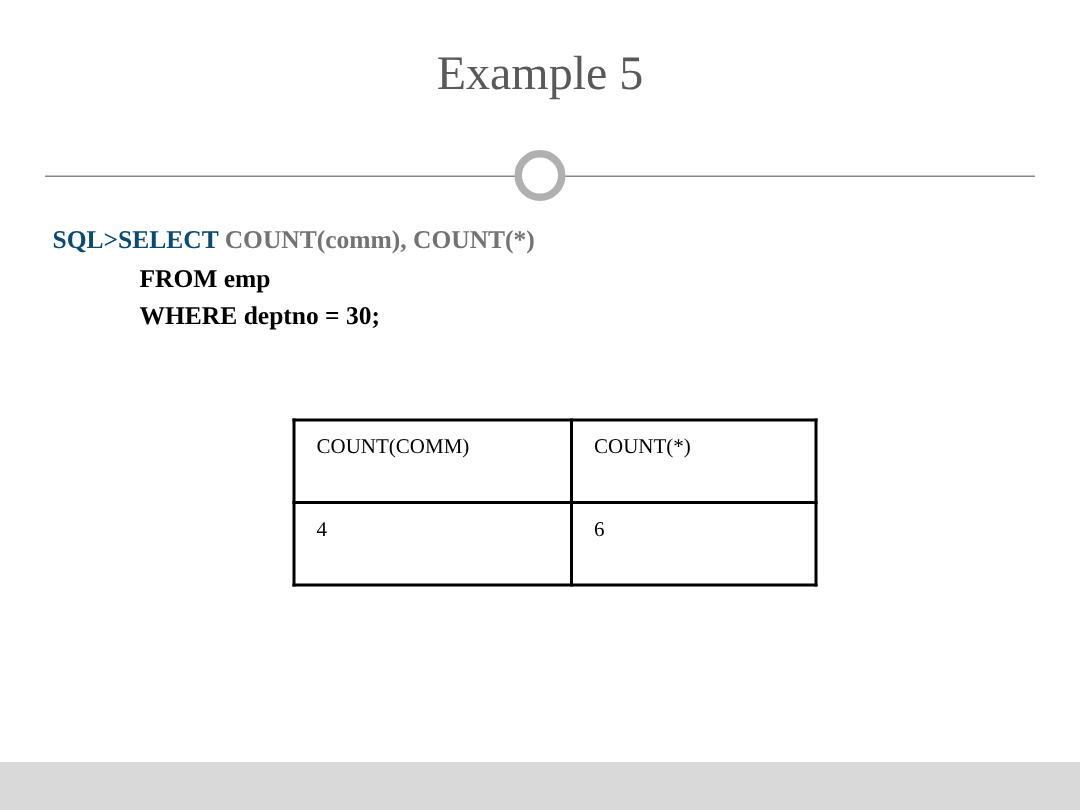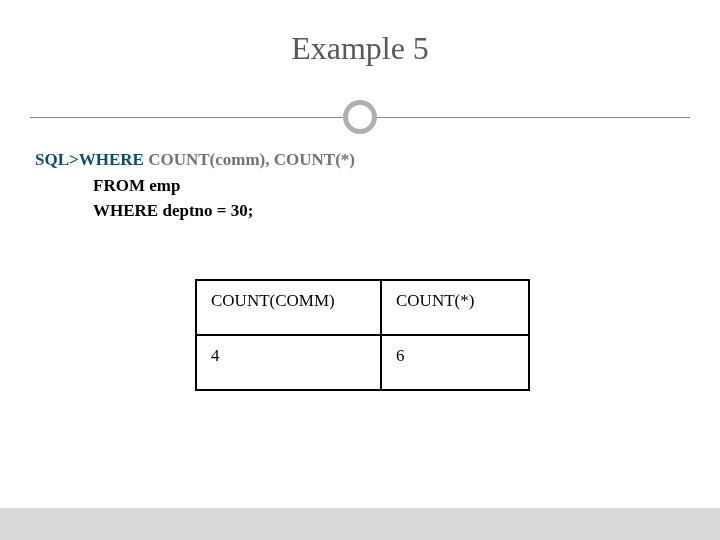--- a/index.html
+++ b/index.html
@@ -77,30 +77,30 @@
     }
     .result-table {
       margin-top: 55px;
       margin-left: 165px;
       border-collapse: collapse;
     }
     .result-table td {
       border: 2px solid #000;
       padding: 10px 14px;
       font-family: 'Times New Roman', serif;
-      font-size: 17px;
+      font-size: 14px;
       vertical-align: top;
       height: 55px;
       text-align: left;
     }
     .result-table .col1 {
       width: 185px;
     }
     .result-table .col2 {
-      width: 148px;
+      width: 163px;
     }
     .footer-bar {
       position: absolute;
       bottom: 0;
       left: 0;
       right: 0;
       height: 32px;
       background: #d9d9d9;
     }
   </style>
@@ -110,21 +110,21 @@
 <div class="slide">
   <h1 class="title">Example 5</h1>
 
   <div class="divider-container">
     <div class="divider-line"></div>
     <div class="divider-circle"></div>
   </div>
 
   <div class="query-block">
     <div class="query-line1">
-      <span class="query-select">SQL&gt;</span><span class="query-select">WHERE  </span><span class="query-count">COUNT(comm), COUNT(*)</span>
+      <span class="query-select">SQL&gt;</span><span class="query-select">SELECT  </span><span class="query-count">COUNT(comm), COUNT(*)</span>
     </div>
     <div class="query-line2">FROM  emp</div>
     <div class="query-line3">WHERE deptno = 30;</div>
   </div>
 
   <table class="result-table">
     <tbody>
         <tr>
       <td class="col1">COUNT(COMM)</td>
       <td class="col2">COUNT(*)</td>

